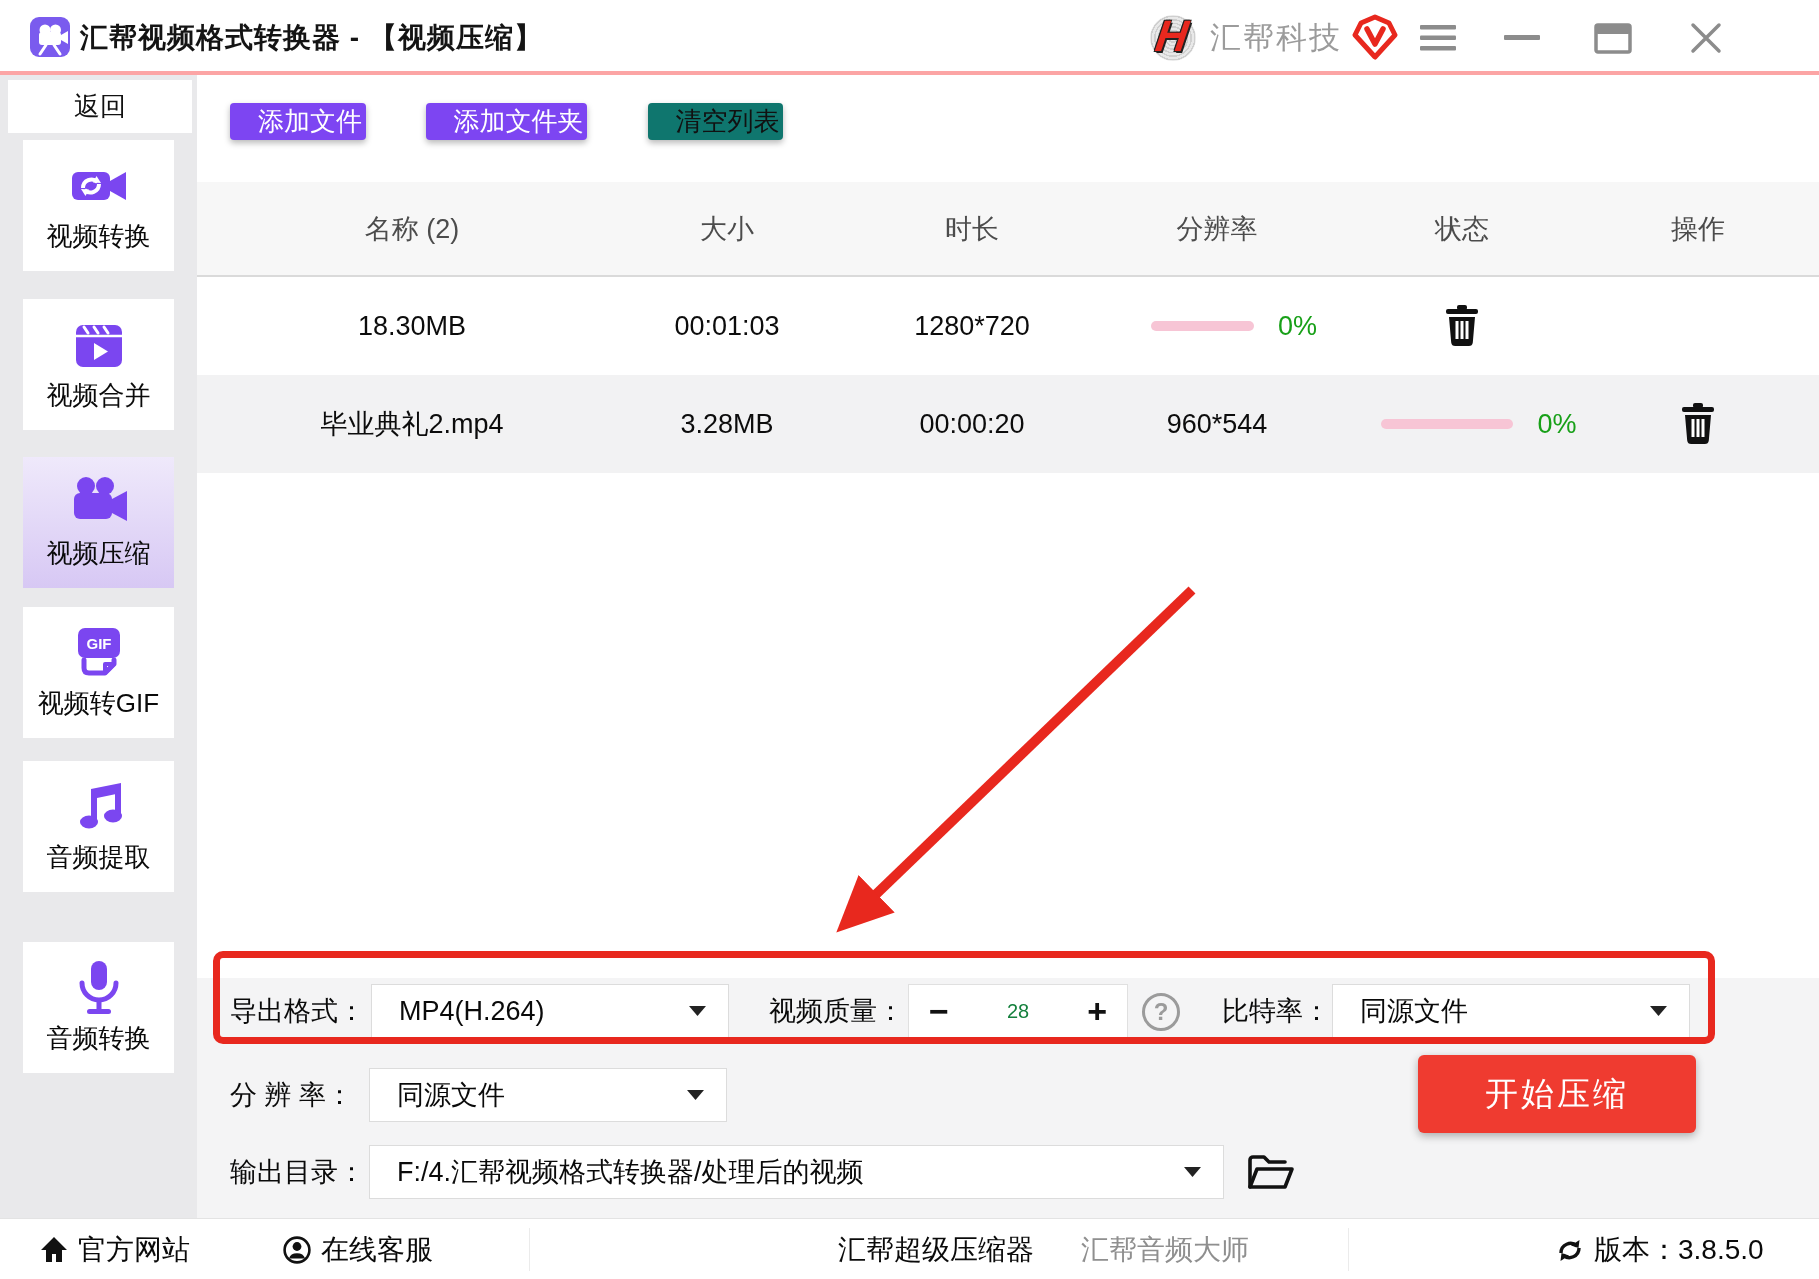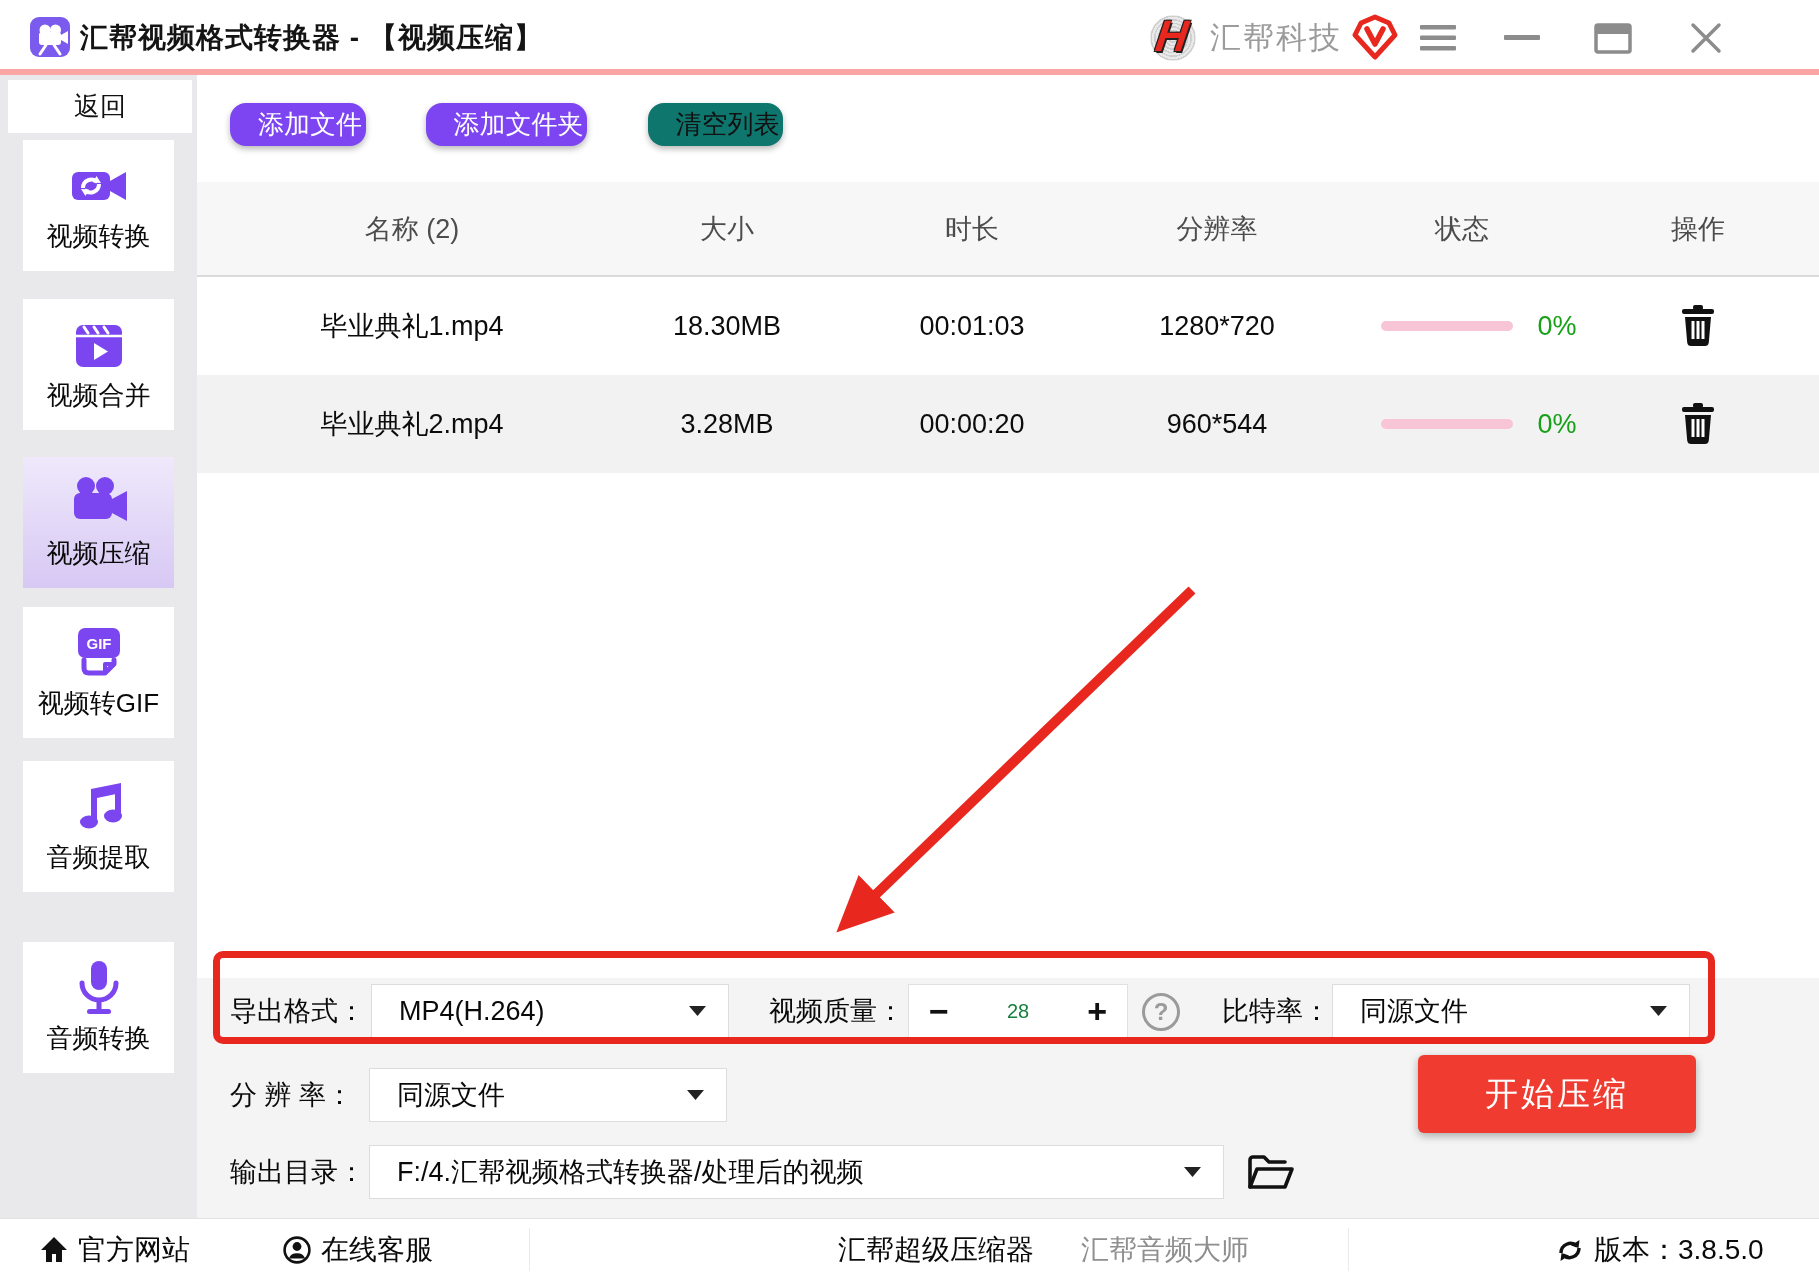--- a/index.html
+++ b/index.html
@@ -4,21 +4,21 @@
 <style>
   * { margin:0; padding:0; box-sizing:border-box; }
   html,body { background:#cfcfcf; }
   body { font-family:"Liberation Sans","DejaVu Sans",sans-serif; }
   #app {
     position:relative; width:1819px; height:1279px; background:#fff;
     overflow:hidden; color:#111;
   }
 
   
-  .titlebar { position:absolute; left:0; top:0; width:1819px; height:75px; background:#fff; border-bottom:6px solid #fca5a5; }
+  .titlebar { position:absolute; left:0; top:0; width:1819px; height:75px; background:#fff; border-bottom:4px solid #fca5a5; }
   .app-icon { position:absolute; left:30px; top:17px; width:40px; height:40px; }
   .app-title { position:absolute; left:80px; top:0; height:75px; line-height:75px; font-size:28px; font-weight:bold; color:#141414; letter-spacing:1px; }
   .brand-logo { position:absolute; left:1148px; top:13px; width:50px; height:50px; }
   .brand-logo .halo { position:absolute; left:2px; top:2px; width:46px; height:46px; border-radius:50%;
       background:repeating-radial-gradient(circle at 50% 50%, #cfcfcf 0 1.5px, #e9e9e9 1.5px 3.5px); }
   .brand-logo .hchar { position:absolute; left:8px; top:-2px; font-size:44px; font-weight:900; font-style:italic;
       color:var(--danger,#e8281e); transform:skewX(-8deg); text-shadow:2px 2px 0 #222, -1px -1px 0 #222, 1px -1px 0 #222, -1px 1px 0 #222; }
   .brand-text { position:absolute; left:1210px; top:0; height:75px; line-height:75px; font-size:31px; color:#9b9b9b; letter-spacing:2px; }
   .gem { position:absolute; left:1352px; top:14px; width:46px; height:46px; }
   .winbtn { position:absolute; top:0; height:75px; display:flex; align-items:center; justify-content:center; width:56px; cursor:default; }
@@ -28,21 +28,21 @@
   .sidebar-bg { position:absolute; left:0; top:75px; width:197px; height:1143px; background:#e9e9eb; }
   .back-btn { position:absolute; left:8px; top:80px; width:184px; height:53px; background:#fff; 
       display:flex; align-items:center; justify-content:center; font-size:26px; color:#111; }
   .nav-card { position:absolute; left:23px; width:151px; height:131px; background:#fff;
       display:flex; flex-direction:column; align-items:center; }
   .nav-card svg { margin-top:16px; width:60px; height:60px; }
   .nav-card .nav-label { margin-top:3px; font-size:26px; color:#0a0a0a; white-space:nowrap; }
   .nav-card.active { background:linear-gradient(180deg,#efe9fb 0%,#d7c8f4 100%); }
 
   
-  .tbtn { position:absolute; top:103px; height:43px; border:none; border-radius:16px; font-size:26px;
+  .tbtn { position:absolute; top:103px; height:37px; border:none; border-radius:4px; font-size:26px;
       font-family:inherit; display:flex; align-items:center; justify-content:center; cursor:pointer;
       box-shadow:0 3px 6px rgba(0,0,0,.28);padding-left:24px; }
   .tbtn.purple { background:var(--accent,#7d45f2); color:#fff; }
   .tbtn.gray { background:#0f766e; color:#111; }
 
   
   .thead, .trow { position:absolute; left:197px; width:1622px; display:grid;
       grid-template-columns:430px 200px 290px 200px 290px 1fr; padding-right:30px; align-items:center; }
   .thead { top:182px; height:95px; background:#f7f7f7; border-bottom:2px solid #dadada; }
   .th { text-align:center; font-size:27px; color:#4c4c4c; }
@@ -212,21 +212,20 @@
   <div class="thead">
     <div class="th">名称 (2)</div>
     <div class="th">大小</div>
     <div class="th">时长</div>
     <div class="th">分辨率</div>
     <div class="th">状态</div>
     <div class="th">操作</div>
   </div>
 
   <div class="trow" style="top:277px">
-    <div class="td">毕业典礼1.mp4</div>
     <div class="td">18.30MB</div>
     <div class="td">00:01:03</div>
     <div class="td">1280*720</div>
     <div class="td status">
       <span class="progress-track"></span>
       <span class="pct">0%</span>
     </div>
     <div class="td">
       <button class="trash-btn">
         <svg width="36" height="42" viewBox="0 0 36 42">

